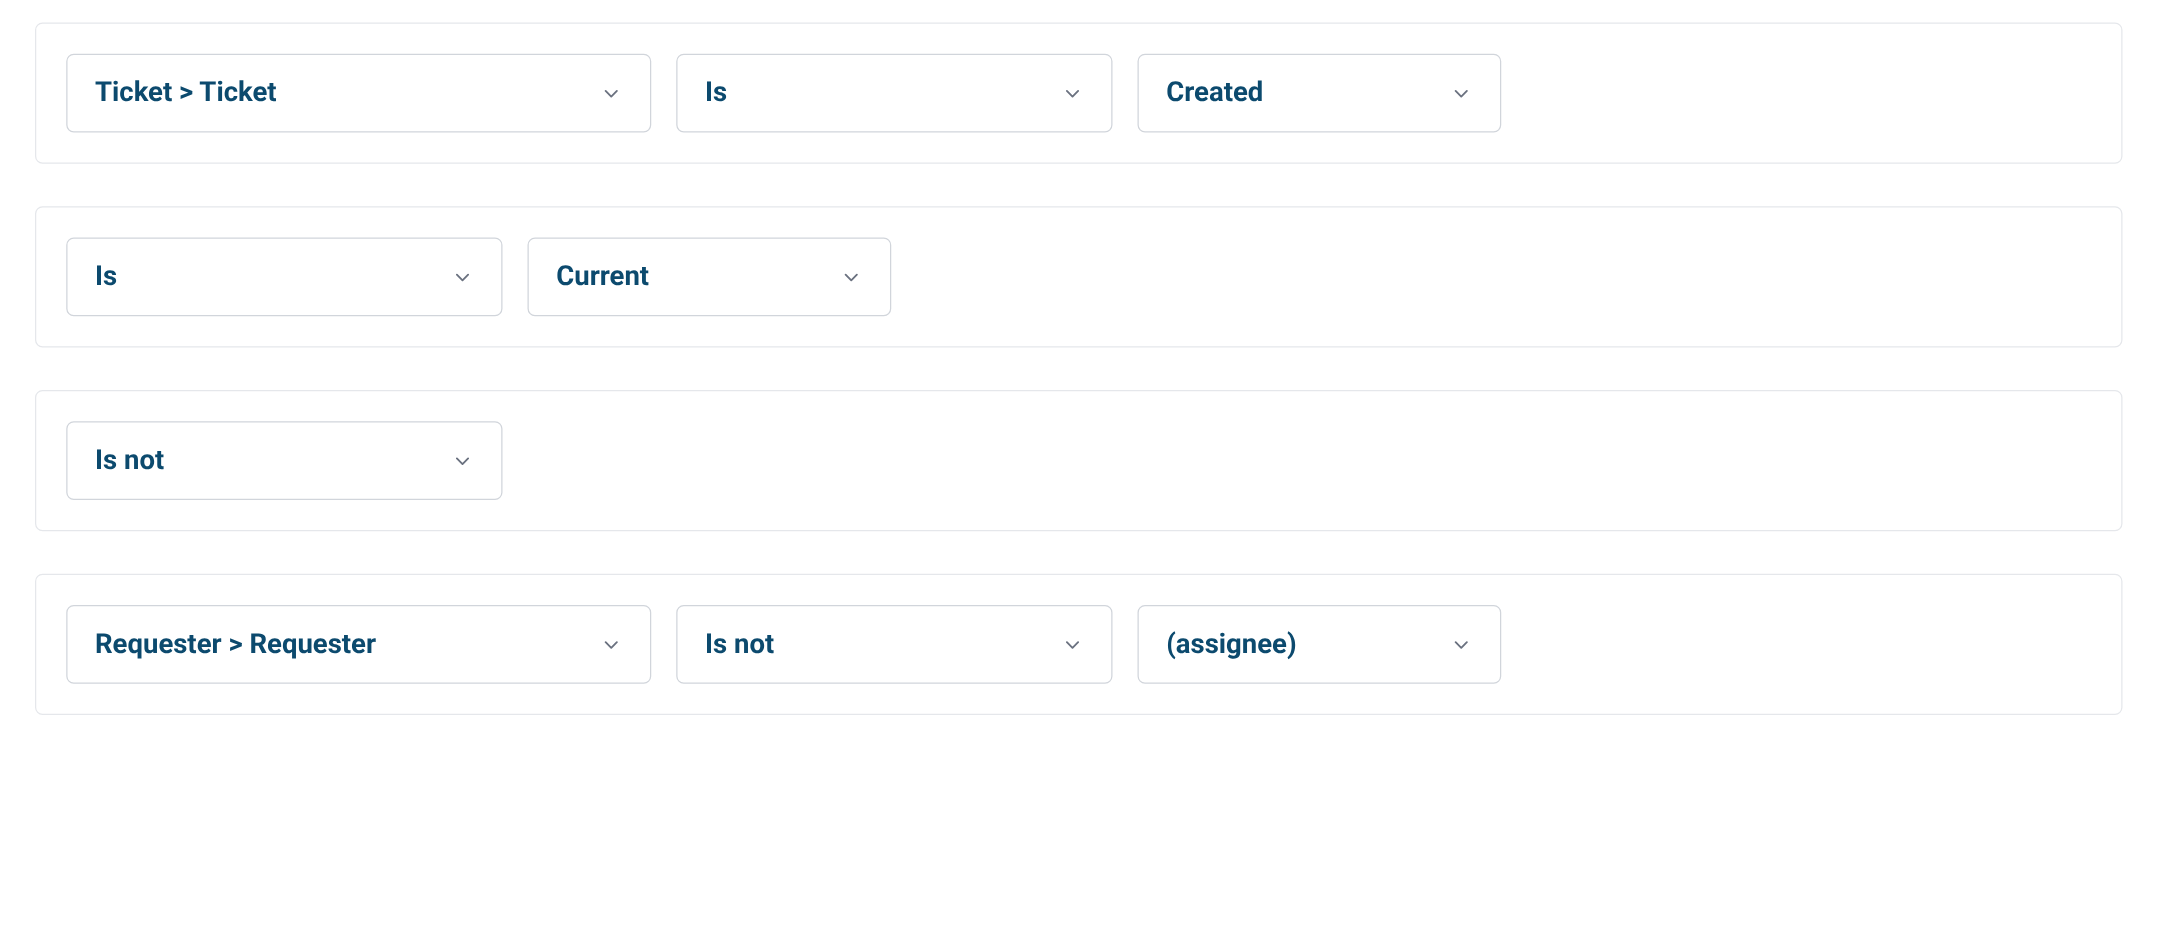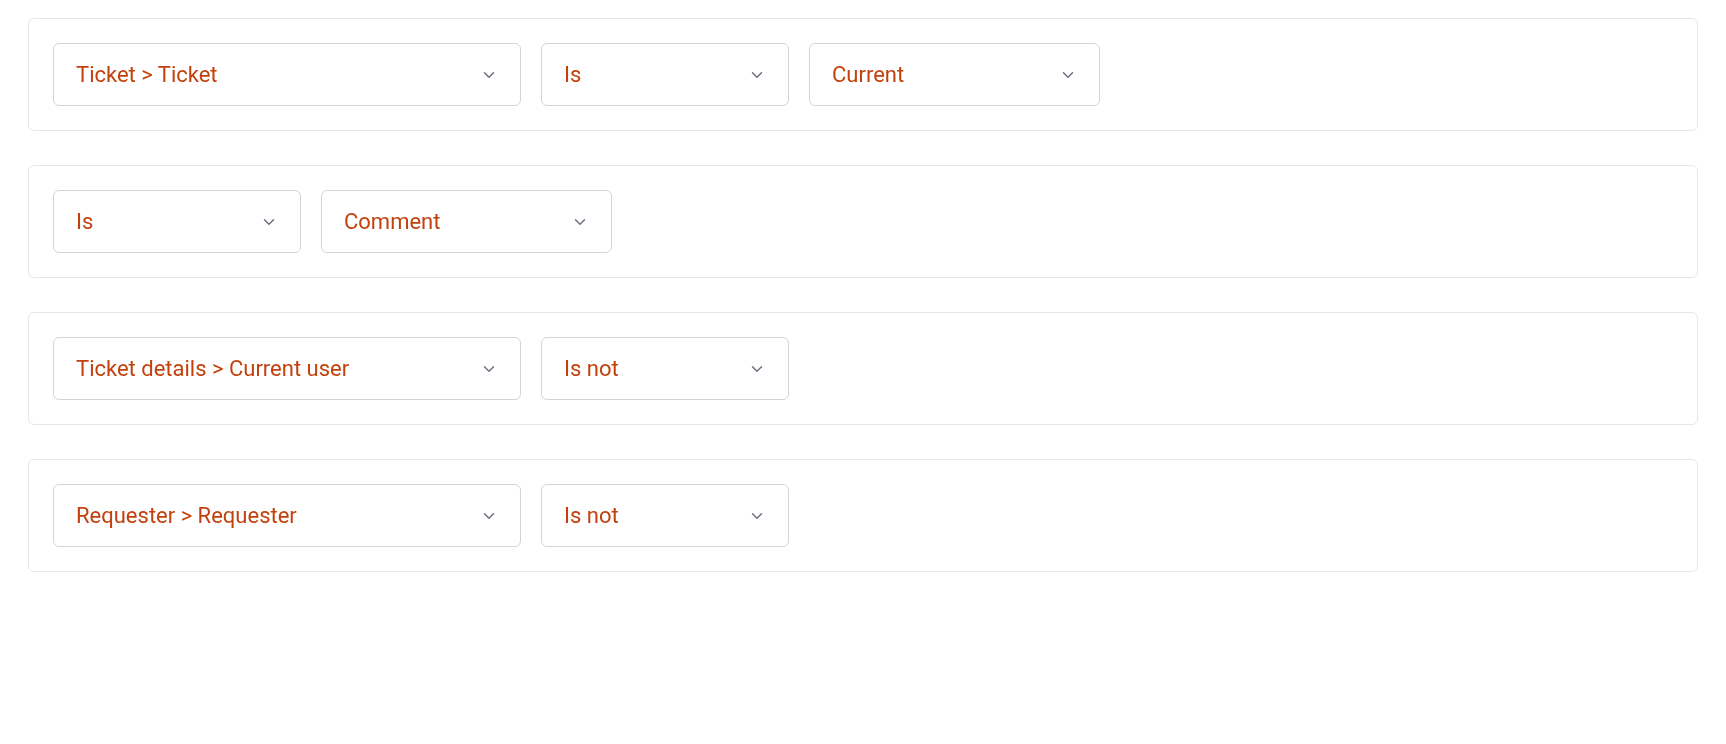--- a/index.html
+++ b/index.html
@@ -32,29 +32,29 @@
     align-items: center;
     justify-content: space-between;
     padding: 16px 22px;
     cursor: pointer;
     height: 63px;
   }
   .dropdown-category {
     width: 468px;
   }
   .dropdown-operator {
-    width: 248px;
+    width: 349px;
   }
   .dropdown-value {
     width: 291px;
   }
   .dropdown-label {
     font-size: 22px;
-    color: #c2410c;
-    font-weight: 400;
+    color: #0c4a6e;
+    font-weight: 700;
     white-space: nowrap;
     overflow: hidden;
     text-overflow: ellipsis;
   }
   .chevron {
     flex-shrink: 0;
     width: 18px;
     height: 18px;
     display: inline-flex;
     align-items: center;
@@ -85,57 +85,49 @@
   </div>
   <div class="dropdown dropdown-operator">
     <span class="dropdown-label">Is</span>
     <span class="chevron">
       <svg viewBox="0 0 24 24">
           <polyline points="6 9 12 15 18 9"></polyline>
         </svg>
     </span>
   </div>
   <div class="dropdown dropdown-value">
-    <span class="dropdown-label">Current</span>
+    <span class="dropdown-label">Created</span>
     <span class="chevron">
       <svg viewBox="0 0 24 24">
           <polyline points="6 9 12 15 18 9"></polyline>
         </svg>
     </span>
   </div>
 </div>
 
 <div class="condition-row">
   <div class="dropdown dropdown-operator">
     <span class="dropdown-label">Is</span>
     <span class="chevron">
       <svg viewBox="0 0 24 24">
           <polyline points="6 9 12 15 18 9"></polyline>
         </svg>
     </span>
   </div>
   <div class="dropdown dropdown-value">
-    <span class="dropdown-label">Comment</span>
+    <span class="dropdown-label">Current</span>
     <span class="chevron">
       <svg viewBox="0 0 24 24">
           <polyline points="6 9 12 15 18 9"></polyline>
         </svg>
     </span>
   </div>
 </div>
 
 <div class="condition-row">
-  <div class="dropdown dropdown-category">
-    <span class="dropdown-label">Ticket details &gt; Current user</span>
-    <span class="chevron">
-      <svg viewBox="0 0 24 24">
-          <polyline points="6 9 12 15 18 9"></polyline>
-        </svg>
-    </span>
-  </div>
   <div class="dropdown dropdown-operator">
     <span class="dropdown-label">Is not</span>
     <span class="chevron">
       <svg viewBox="0 0 24 24">
           <polyline points="6 9 12 15 18 9"></polyline>
         </svg>
     </span>
   </div>
 </div>
 
@@ -149,13 +141,21 @@
     </span>
   </div>
   <div class="dropdown dropdown-operator">
     <span class="dropdown-label">Is not</span>
     <span class="chevron">
       <svg viewBox="0 0 24 24">
           <polyline points="6 9 12 15 18 9"></polyline>
         </svg>
     </span>
   </div>
+  <div class="dropdown dropdown-value">
+    <span class="dropdown-label">(assignee)</span>
+    <span class="chevron">
+      <svg viewBox="0 0 24 24">
+          <polyline points="6 9 12 15 18 9"></polyline>
+        </svg>
+    </span>
+  </div>
 </div>
 
 </body></html>

